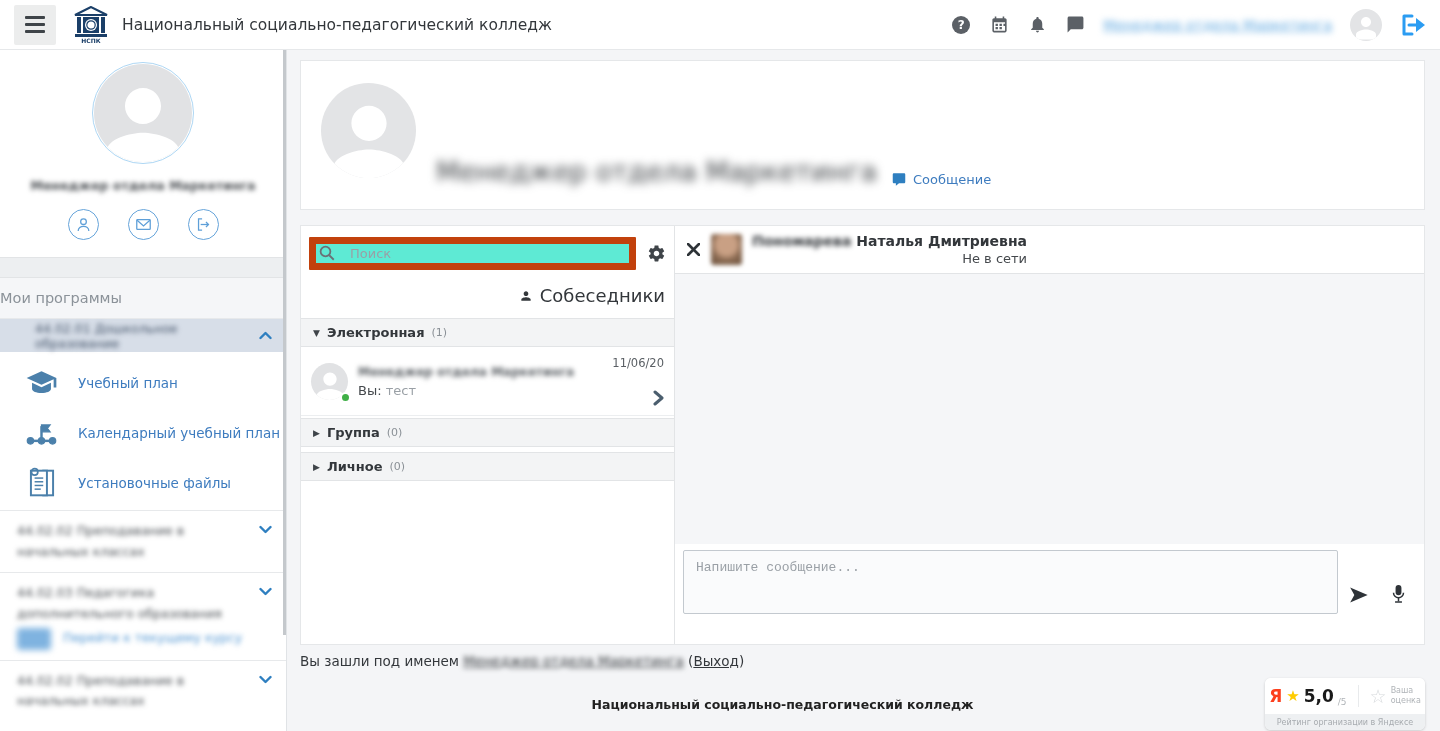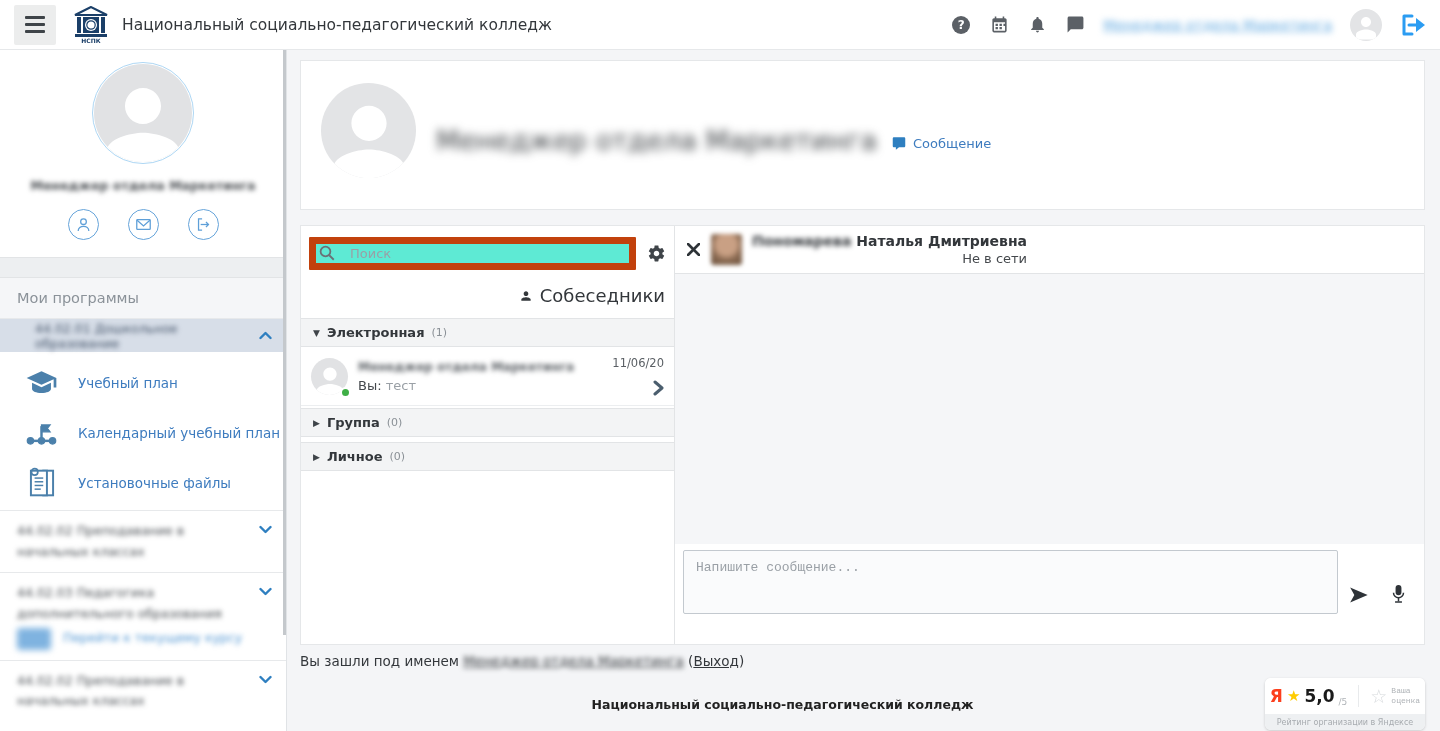--- a/index.html
+++ b/index.html
@@ -30,21 +30,21 @@
   .sb-scroll { position:absolute; top:0; right:0; width:3px; height:585px; background:#c4c8cc; }
   .sb-avatar-wrap { margin:12px auto 0; width:102px; height:102px; border-radius:50%;
                     border:1px solid #aed7f4; display:flex; align-items:center; justify-content:center; }
   .big-avatar { width:98px; height:98px; border-radius:50%; background:#e1e2e4; overflow:hidden; position:relative; }
   .big-avatar svg, .header-avatar svg, .conv-avatar svg { position:absolute; bottom:-6%; left:50%; transform:translateX(-50%); }
   .sb-name { margin-top:14px; text-align:center; font-size:12.5px; color:#4a4e52; font-weight:bold; }
   .sb-icons { margin:16px 0 0; display:flex; justify-content:center; gap:29px; }
   .ring-icon { width:31px; height:31px; border-radius:50%; border:1px solid #66a4da; display:flex;
                align-items:center; justify-content:center; cursor:pointer; }
   .sb-strip { margin-top:17px; height:21px; background:#edeff1; border-top:1px solid #e2e4e6; border-bottom:1px solid #e2e4e6; }
-  .sb-progs-label { height:41px; background:#f5f6f8; display:flex; align-items:center; padding-left:17px;
+  .sb-progs-label { height:41px; background:#f5f6f8; display:flex; align-items:center; 
                     font-size:14.5px; color:#8b9299; border-bottom:1px solid #e7e9eb; }
   .prog-head { height:33px; background:#d7dee8; display:flex; align-items:center; padding:0 14px 0 35px; cursor:pointer; }
   .prog-head .t { font-size:12.5px; color:#44546a; flex:1; }
   .nav-list { padding:6px 0 2px; }
   .nav-item { display:flex; align-items:center; height:50px; padding-left:25px; cursor:pointer; }
   .nav-item .nicon { width:33px; height:33px; display:flex; align-items:center; justify-content:center; }
   .nav-item .nlabel { margin-left:20px; font-size:13.5px; color:#3e7cbf; }
   .coll-row { border-top:1px solid #e7e9eb; padding:10px 14px 10px 17px; display:flex; cursor:pointer; }
   .coll-row .ct { flex:1; font-size:12.5px; color:#4a4f54; line-height:1.65; padding-right:6px; }
   .coll-row .chev { margin-top:4px; }
@@ -53,21 +53,21 @@
   .sub-link { font-size:12.5px; color:#4f95d2; }
 
   
   .main { position:absolute; top:50px; left:287px; width:1153px; height:681px; background:#f4f5f7;
           padding:10px 15px 0 13px; }
   .card { background:#fff; border:1px solid #e5e7e9; }
   .profile-card { height:150px; display:flex; padding:22px 20px; }
   .profile-avatar { width:95px; height:95px; border-radius:50%; background:#e3e4e6; overflow:hidden;
                     position:relative; flex:none; }
   .profile-avatar svg { position:absolute; bottom:-6%; left:50%; transform:translateX(-50%); }
-  .profile-head { margin-left:20px; display:flex; align-items:center; }
+  .profile-head { margin-left:20px; display:flex; align-items:flex-end; }
   .profile-title { font-size:27px; font-weight:400; color:#3a3e42; margin-top:10px; }
   .msg-link { display:flex; align-items:center; gap:6px; margin:16px 0 0 14px; cursor:pointer; }
   .msg-link span { font-size:13px; color:#3e7cbf; }
 
   .messenger { margin-top:15px; height:420px; display:flex; }
   .m-left { width:374px; flex:none; border-right:1px solid #e2e4e6; display:flex; flex-direction:column; }
   .search-row { display:flex; align-items:center; padding:11px 7px 6px 8px; gap:9px; }
   .search-box { flex:1; position:relative; }
   .search-box input { width:100%; height:33px; border:7px solid #c2410c; border-radius:1px; background:#5eead4;
                       padding:0 8px 0 34px; font-size:13px; color:#444; font-family:inherit; outline:none; }
@@ -85,21 +85,21 @@
   .conv-row { display:flex; align-items:center; padding:9px 10px; border-bottom:1px solid #eceef0; cursor:pointer; background:#fff; }
   .conv-avatar { width:37px; height:37px; border-radius:50%; background:#e1e2e4; overflow:hidden; position:relative; flex:none; }
   .conv-avatar-wrap { position:relative; }
   .online-dot { position:absolute; right:-3px; bottom:-3px; width:11px; height:11px; border-radius:50%;
                 background:#3faf46; border:2px solid #fff; }
   .conv-body { flex:1; margin-left:10px; min-width:0; }
   .conv-name { font-size:12px; color:#5a5f64; font-weight:bold; }
   .conv-last { font-size:13px; margin-top:4px; }
   .conv-last .you { color:#44484c; }
   .conv-last .txt { color:#9aa0a6; }
-  .conv-meta { display:flex; flex-direction:column; align-items:flex-end; gap:10px; }
+  .conv-meta { display:flex; flex-direction:column; align-items:flex-end; gap:20px; }
   .conv-date { font-size:11.5px; color:#5a5f64; }
 
   .m-right { flex:1; display:flex; flex-direction:column; background:#fff; }
   .chat-head { height:48px; display:flex; align-items:center; padding:0 10px; border-bottom:1px solid #e2e4e6; background:#fff; }
   .chat-close { width:16px; height:16px; cursor:pointer; flex:none; display:flex; align-items:center; justify-content:center; }
   .chat-ava { width:31px; height:31px; border-radius:3px; margin-left:10px; overflow:hidden; flex:none;
               background:radial-gradient(circle at 50% 35%, #c9a084 0 38%, #8a6a52 60%, #6e543f 100%); filter:blur(2px); }
   .chat-id { margin-left:10px;text-align:right; }
   .chat-name { font-size:14px; font-weight:bold; color:#33373b; }
   .chat-status { font-size:13px; color:#44484c; margin-top:2px; }
@@ -118,21 +118,21 @@
   .college { flex:1; text-align:center; font-size:12.5px; font-weight:bold; color:#222; padding-top:22px; }
   .ya-badge { width:160px; flex:none; background:#fff; border-radius:6px; box-shadow:0 1px 3px rgba(0,0,0,.18);
               overflow:hidden; margin-top:3px; cursor:pointer; }
   .ya-top { height:36px; display:flex; align-items:center; justify-content:center; gap:4px; background:#fff; }
   .ya-brand { color:#fc3f1d; font-size:17px; font-weight:bold; }
   .ya-star { color:#ffcc00; font-size:15px; }
   .ya-score { font-size:17px; font-weight:bold; color:#1a1a1a; }
   .ya-of { font-size:9px; color:#b0b4b8; align-self:flex-end; margin-bottom:7px; }
   .ya-div { width:1px; height:22px; background:#e8eaec; margin:0 7px; }
   .ya-star-o { color:#d7dadd; font-size:19px; }
-  .ya-your { font-size:8px; color:#b0b4b8; line-height:1.25;font-family:Liberation Mono, monospace; }
+  .ya-your { font-size:8px; color:#b0b4b8; line-height:1.25; }
   .ya-strip { height:16px; background:#eef0f2; display:flex; align-items:center; justify-content:center; }
   .ya-strip span { font-size:8px; color:#a7abaf; }
 
   svg { display:block; }
 </style>
 </head>
 <body>
 
 <div class="header">
   <div class="burger">

